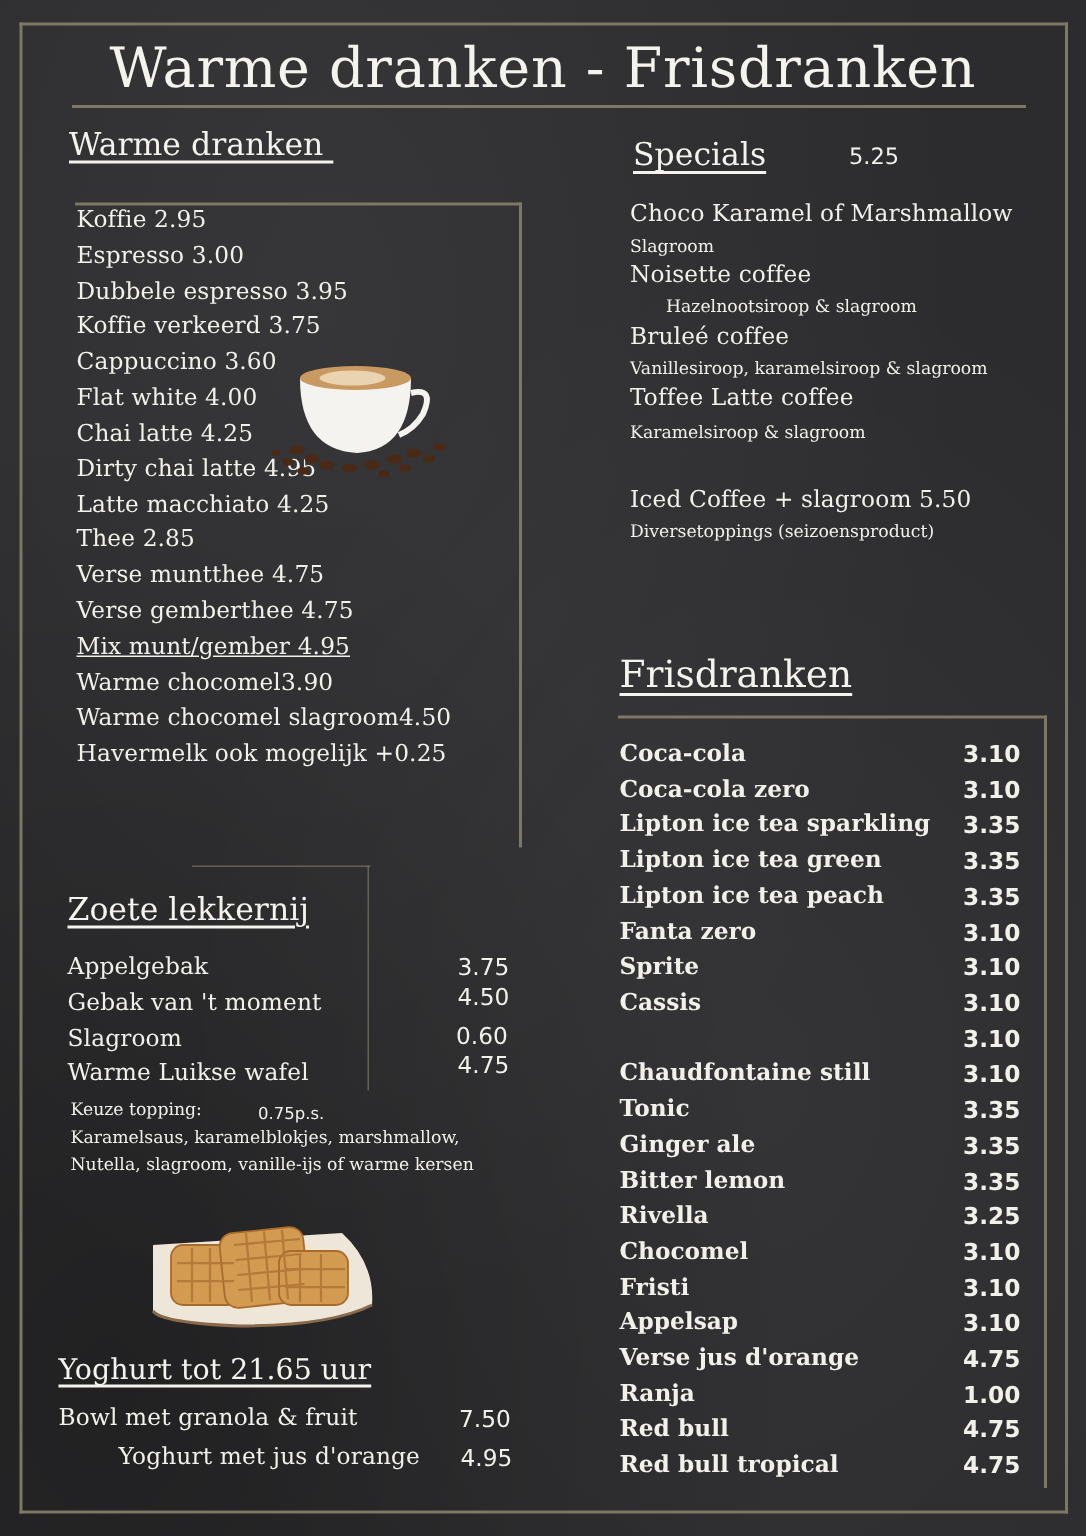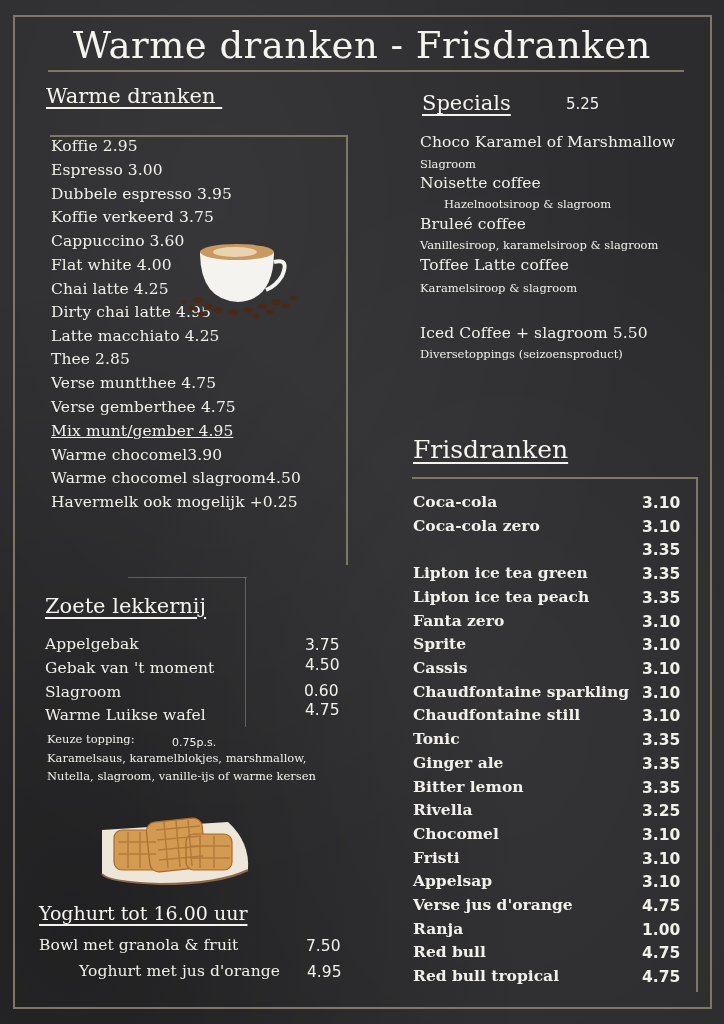--- a/index.html
+++ b/index.html
@@ -111,20 +111,21 @@
 <div>
   <div class="fris-row" style="top:492px;">
       <span class="n">Coca-cola</span>
       <span class="p">3.10</span>
     </div>
   <div class="fris-row" style="top:516px;">
       <span class="n">Coca-cola zero</span>
       <span class="p">3.10</span>
     </div>
   <div class="fris-row" style="top:539px;">
+      <span class="n">Lipton ice tea sparkling</span>
       <span class="p">3.35</span>
     </div>
   <div class="fris-row" style="top:563px;">
       <span class="n">Lipton ice tea green</span>
       <span class="p">3.35</span>
     </div>
   <div class="fris-row" style="top:587px;">
       <span class="n">Lipton ice tea peach</span>
       <span class="p">3.35</span>
     </div>
@@ -134,21 +135,20 @@
     </div>
   <div class="fris-row" style="top:634px;">
       <span class="n">Sprite</span>
       <span class="p">3.10</span>
     </div>
   <div class="fris-row" style="top:658px;">
       <span class="n">Cassis</span>
       <span class="p">3.10</span>
     </div>
   <div class="fris-row" style="top:682px;">
-      <span class="n">Chaudfontaine sparkling</span>
       <span class="p">3.10</span>
     </div>
   <div class="fris-row" style="top:705px;">
       <span class="n">Chaudfontaine still</span>
       <span class="p">3.10</span>
     </div>
   <div class="fris-row" style="top:729px;">
       <span class="n">Tonic</span>
       <span class="p">3.35</span>
     </div>
@@ -232,17 +232,17 @@
       <line x1="18" y1="42" x2="56" y2="42"></line>
       <line x1="28" y1="20" x2="28" y2="56"></line>
       <line x1="40" y1="20" x2="40" y2="56"></line>
     <line x1="90" y1="34" x2="130" y2="34"></line>
       <line x1="90" y1="46" x2="130" y2="46"></line>
       <line x1="100" y1="24" x2="100" y2="56"></line>
       <line x1="114" y1="24" x2="114" y2="56"></line>
   </g>
 </svg>
 
-<div class="sec-head" style="left:39px;top:902px;font-size:19px;">Yoghurt tot 16.00 uur</div>
+<div class="sec-head" style="left:39px;top:902px;font-size:19px;">Yoghurt tot 21.65 uur</div>
 <div class="item" style="left:39px;top:936px;">Bowl met granola &amp; fruit</div>
 <div class="price" style="left:306px;top:937px;">7.50</div>
 <div class="item" style="left:39px;top:962px;margin-left:40px;">Yoghurt met jus d'orange</div>
 <div class="price" style="left:307px;top:963px;">4.95</div>
 
 </body></html>

